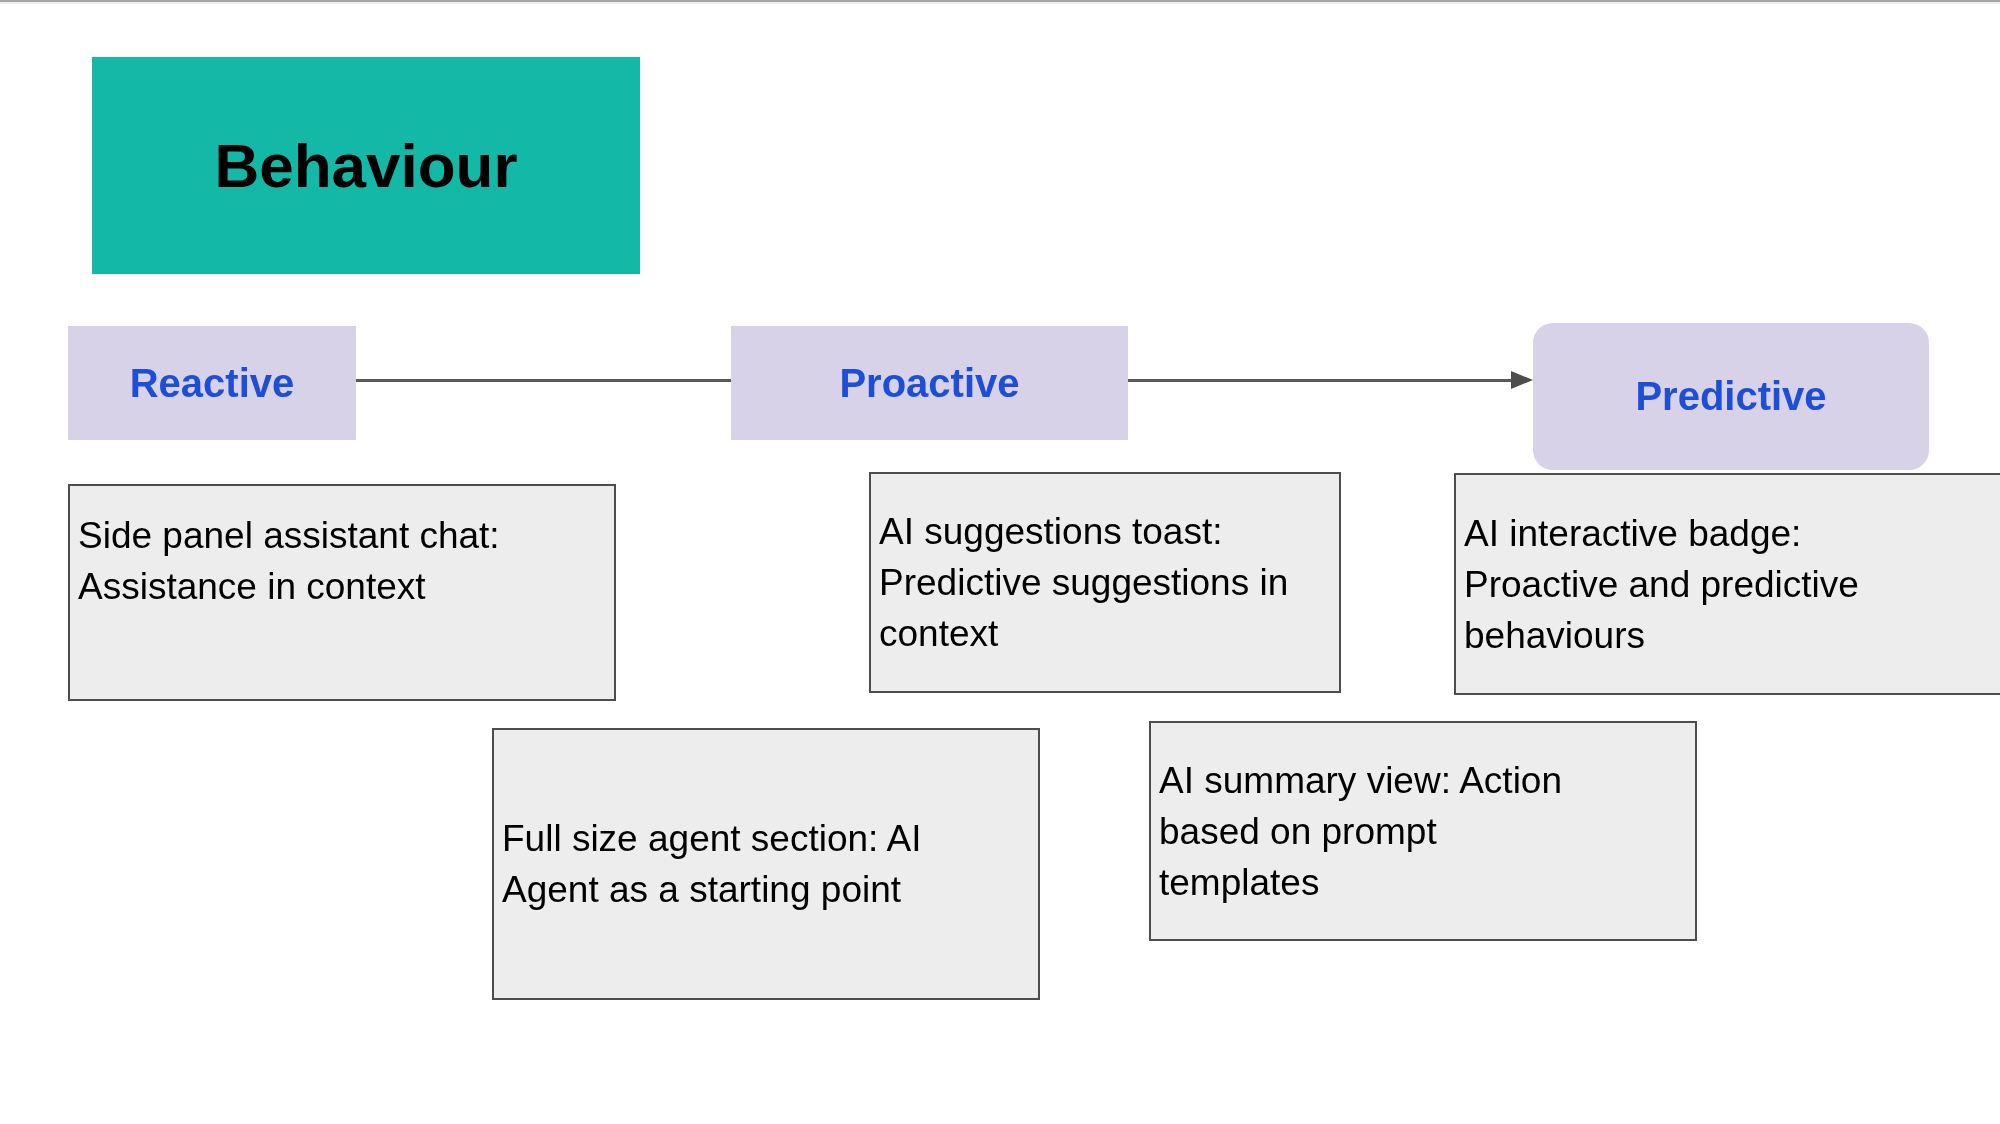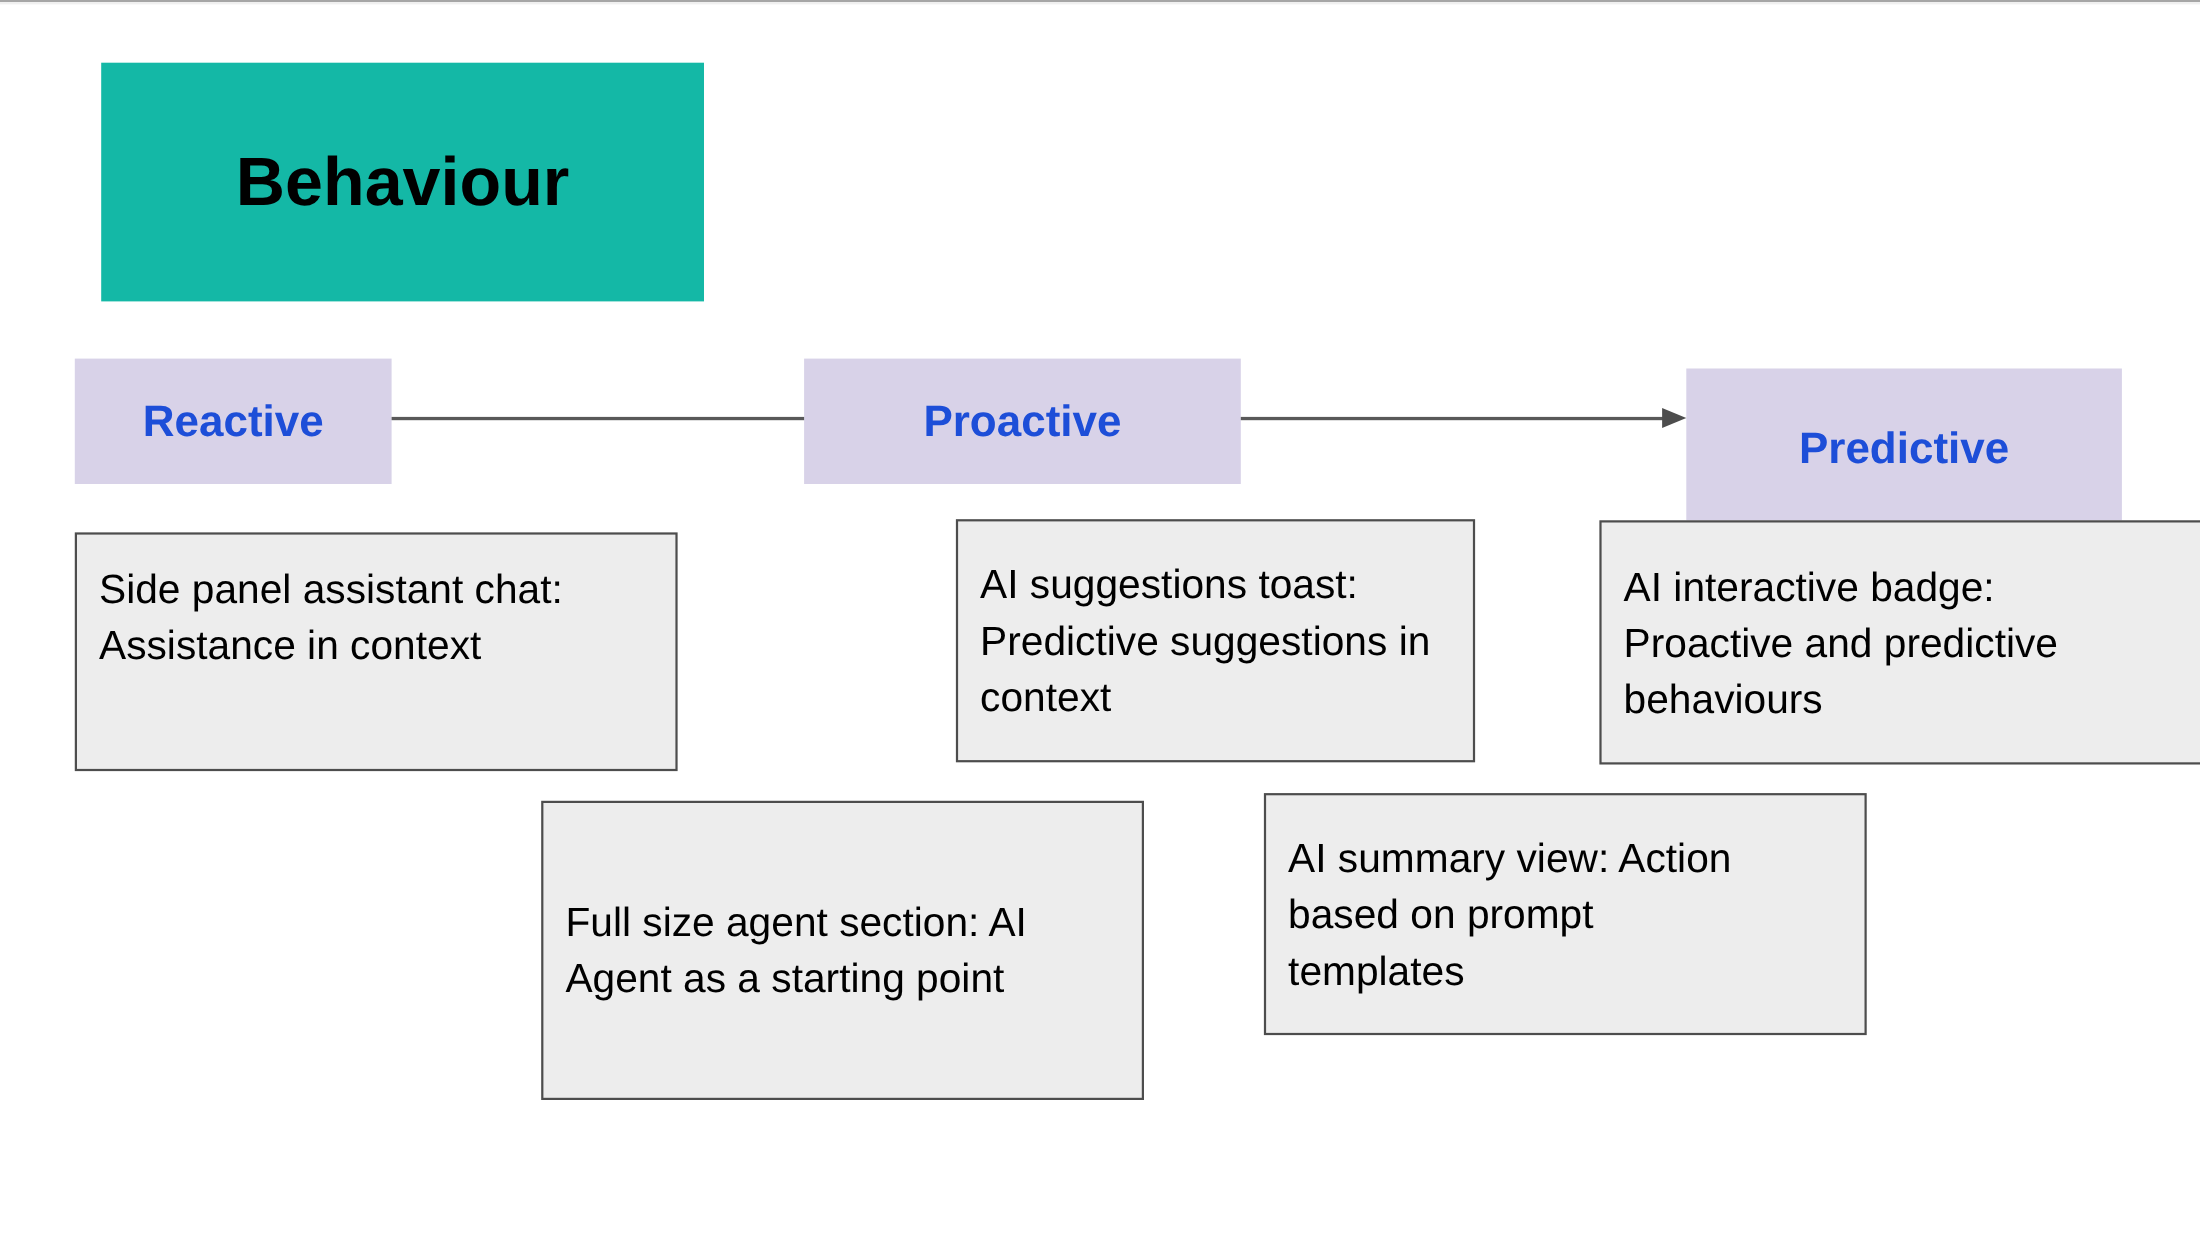--- a/index.html
+++ b/index.html
@@ -43,21 +43,21 @@
     background: #D8D2E8;
     display: flex; align-items: center; justify-content: center;
   }
   .stage .stage-text {
     font-size: 40px;
     font-weight: bold;
     color: #1d4ed8;
   }
   #stage-reactive   { left: 68px;   width: 288px; }
   #stage-proactive  { left: 731px;  width: 397px; }
-  #stage-predictive { left: 1533px; width: 396px; top: 335px; height: 147px; }
+  #stage-predictive { left: 1533px; width: 396px; top: 323px; height: 147px; border-radius: 20px; }
 
   
   .connector-line {
     position: absolute;
     top: 379px; height: 3px;
     background: #595959;
   }
   #connector-1 { left: 356px;  width: 375px; }
   #connector-2 { left: 1128px; width: 384px; }
   .arrowhead {
@@ -70,21 +70,21 @@
   }
 
   
   .card {
     position: absolute;
     background: #EDEDED;
     border: 2px solid #4D4D4D;
     display: flex;
     flex-direction: column;
     justify-content: center;
-    padding: 0 20px;
+    padding: 0 8px;
   }
   .card .card-text {
     font-size: 37px;
     line-height: 51px;
     color: #000000;
   }
   #card-side-panel { left: 68px;  top: 484px; width: 548px; height: 217px; justify-content: flex-start; padding-top: 24px; }
   #card-toast      { left: 869px; top: 472px; width: 472px; height: 221px; }
   #card-badge      { left: 1454px; top: 473px; width: 580px; height: 222px; } 
   #card-fullsize   { left: 492px; top: 728px; width: 548px; height: 272px; }

